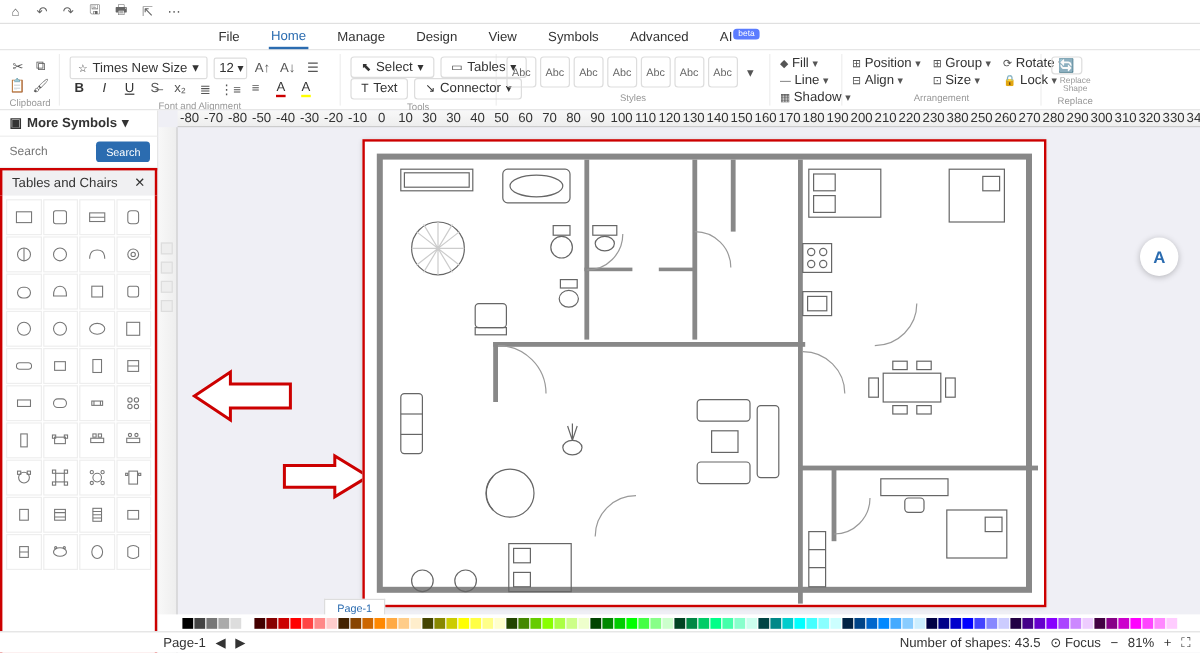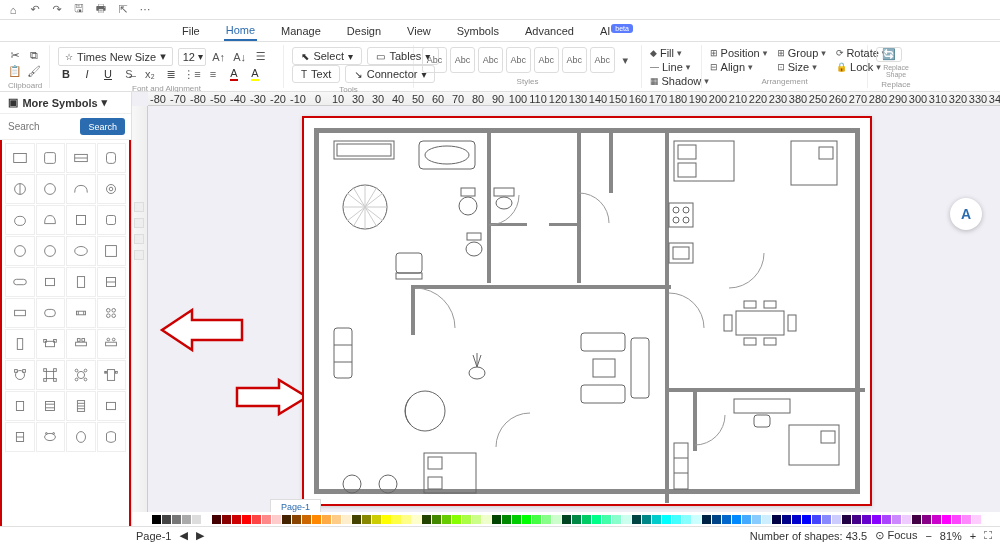--- a/index.html
+++ b/index.html
@@ -183,20 +183,24 @@
     <div class="rlabel">Replace</div>
   </div>
 </div>
 
 <div class="main">
   <div class="sidebar">
     <div class="sb-header">▣ <span>More Symbols</span> ▾</div>
     <div class="sb-search">
       <input placeholder="Search" style="">
       <button>Search</button>
+    </div>
+    <div class="sb-cat">
+      <span>Tables and Chairs</span>
+        <span>✕</span>
     </div>
     <div class="sb-grid">
       <div class="shape-thumb">
           <svg viewBox="0 0 20 20">
             <rect x="3" y="5" width="14" height="10" fill="none" stroke="#777"></rect>
           </svg>
         </div>
       <div class="shape-thumb">
           <svg viewBox="0 0 20 20">
             <rect x="4" y="4" width="12" height="12" rx="2" fill="none" stroke="#777"></rect>

